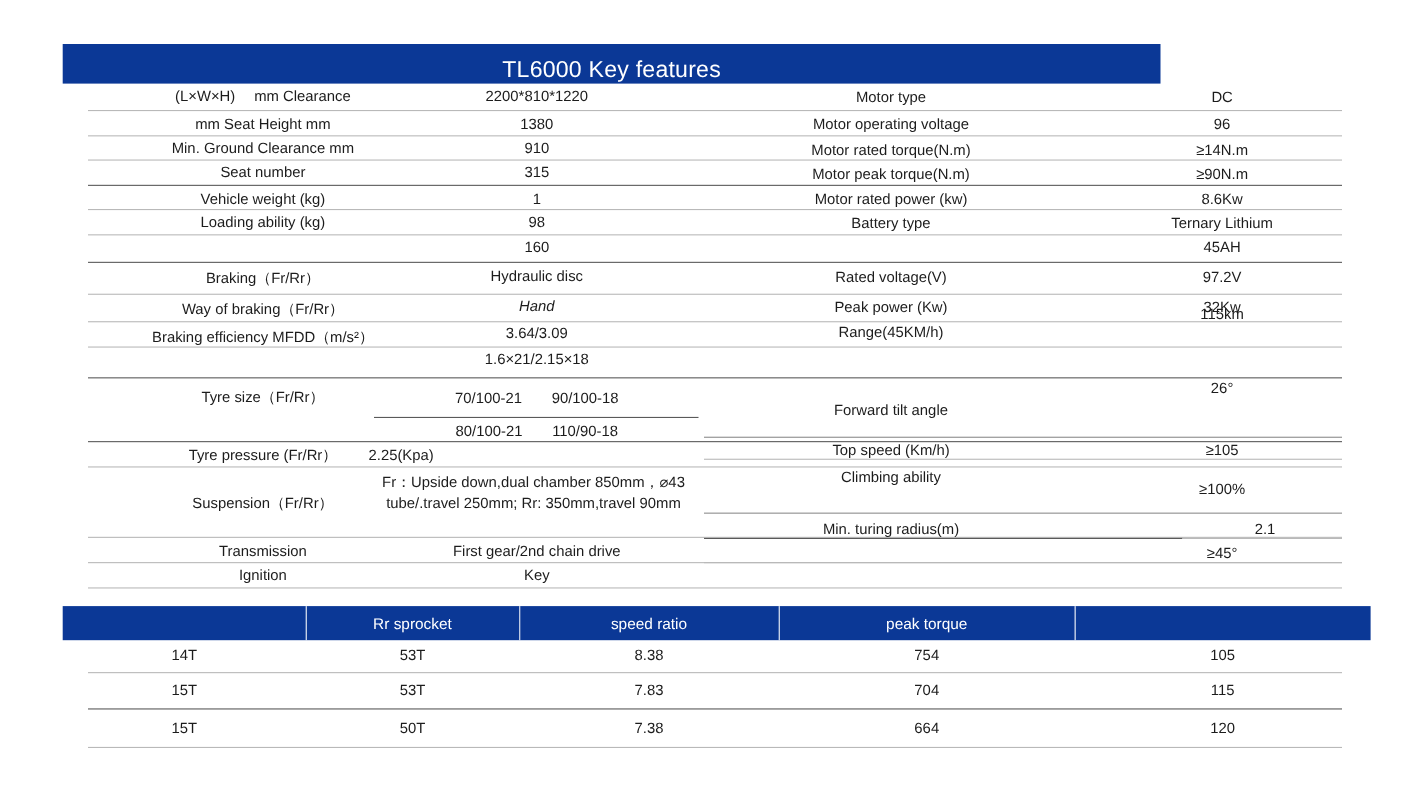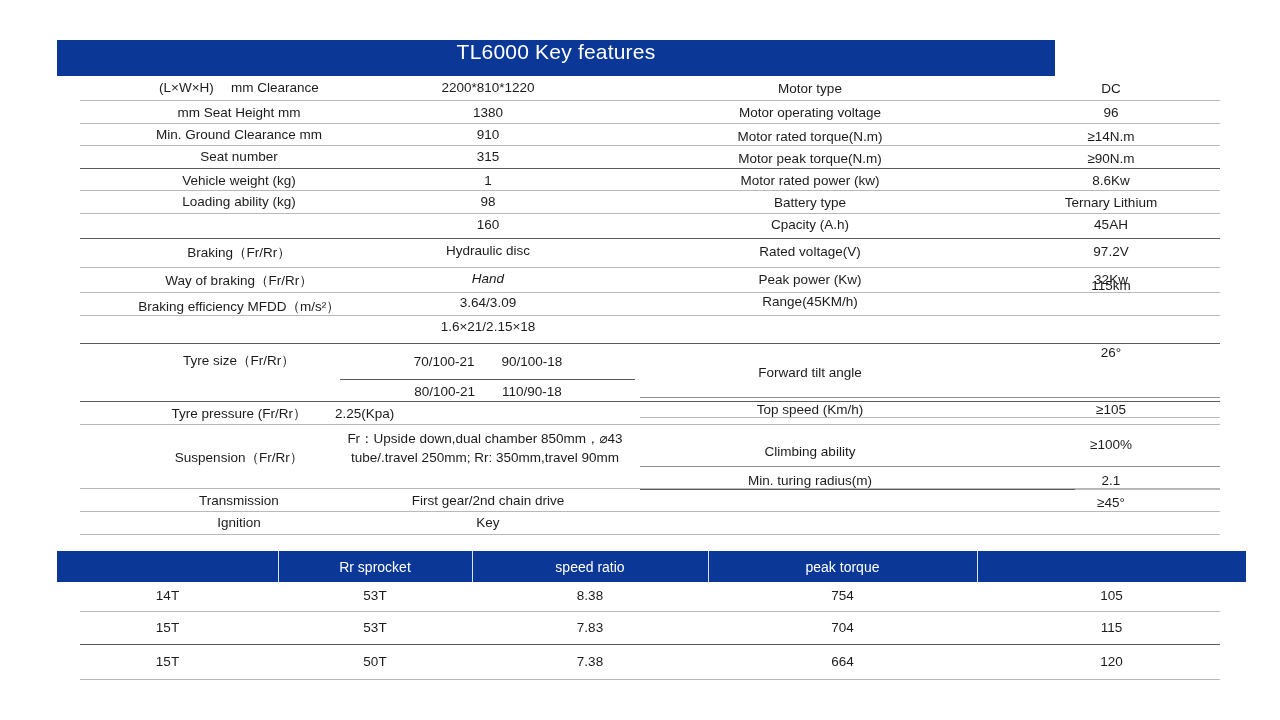--- a/index.html
+++ b/index.html
@@ -22,21 +22,21 @@
     height: 720px;
   }
   .title-bar {
     position: absolute;
     left: 57px;
     top: 40px;
     width: 998px;
     height: 36px;
     background: #0b3896;
     display: flex;
-    align-items: flex-start;
+    align-items: flex-end;
     justify-content: center;
   }
   .title-bar .title-text {
     color: #ffffff;
     font-size: 21px;
     letter-spacing: 0.2px;
     font-weight: 400;
   }
   .cell {
     position: absolute;
@@ -147,43 +147,42 @@
   <div class="rule" style="left:80px;  top:488px; width:1140px;"></div>
   <div class="rule" style="left:80px;  top:511px; width:1140px;"></div>
   <div class="rule" style="left:80px;  top:534px; width:1140px;"></div>
 
   <div class="cell center" style="left:660px; top:81px;  width:300px;">Motor type</div>
   <div class="cell center" style="left:660px; top:105px; width:300px;">Motor operating voltage</div>
   <div class="cell center" style="left:660px; top:129px; width:300px;">Motor rated torque(N.m)</div>
   <div class="cell center" style="left:660px; top:151px; width:300px;">Motor peak torque(N.m)</div>
   <div class="cell center" style="left:660px; top:173px; width:300px;">Motor rated power (kw)</div>
   <div class="cell center" style="left:660px; top:195px; width:300px;">Battery type</div>
-  <div class="cell center" style="left:660px; top:217px; width:300px;">Cpacity (A.h)</div>
   <div class="cell center" style="left:660px; top:244px; width:300px;">Rated voltage(V)</div>
   <div class="cell center" style="left:660px; top:272px; width:300px;">Peak power (Kw)</div>
   <div class="cell center" style="left:660px; top:294px; width:300px;">Range(45KM/h)</div>
   <div class="cell center" style="left:660px; top:365px; width:300px;">Forward tilt angle</div>
   <div class="cell center" style="left:660px; top:402px; width:300px;">Top speed (Km/h)</div>
-  <div class="cell center" style="left:660px; top:444px; width:300px;">Climbing ability</div>
+  <div class="cell center" style="left:660px; top:426px; width:300px;">Climbing ability</div>
   <div class="cell center" style="left:660px; top:473px; width:300px;">Min. turing radius(m)</div>
 
   <div class="cell center" style="left:1000px; top:81px;  width:222px;">DC</div>
   <div class="cell center" style="left:1000px; top:105px; width:222px;">96</div>
   <div class="cell center" style="left:1000px; top:129px; width:222px;">≥14N.m</div>
   <div class="cell center" style="left:1000px; top:151px; width:222px;">≥90N.m</div>
   <div class="cell center" style="left:1000px; top:173px; width:222px;">8.6Kw</div>
   <div class="cell center" style="left:1000px; top:195px; width:222px;">Ternary Lithium</div>
   <div class="cell center" style="left:1000px; top:217px; width:222px;">45AH</div>
   <div class="cell center" style="left:1000px; top:244px; width:222px;">97.2V</div>
   <div class="cell center" style="left:1000px; top:272px; width:222px;">32Kw</div>
   <div class="cell center" style="left:1000px; top:278px; width:222px;">115km</div>
   <div class="cell center" style="left:1000px; top:345px; width:222px;">26°</div>
   <div class="cell center" style="left:1000px; top:402px; width:222px;">≥105</div>
   <div class="cell center" style="left:1000px; top:437px; width:222px;">≥100%</div>
-  <div class="cell center" style="left:1000px; top:473px; width:222px;">2.1</div>
+  <div class="cell center" style="left:1039px; top:473px; width:222px;">2.1</div>
   <div class="cell center" style="left:1000px; top:495px; width:222px;">≥45°</div>
 
   <div class="rule mid" style="left:640px;  top:397px; width:580px;"></div>
   <div class="rule" style="left:640px;  top:417px; width:580px;"></div>
   <div class="rule mid" style="left:640px;  top:466px; width:580px;"></div>
   <div class="rule dark" style="left:640px;  top:489px; width:435px;"></div>
   <div class="rule" style="left:1075px; top:489px; width:145px;"></div>
   <div class="rule" style="left:640px;  top:511px; width:580px;"></div>
 
   <div class="bt-header" style="left:57px;   width:221px;">

